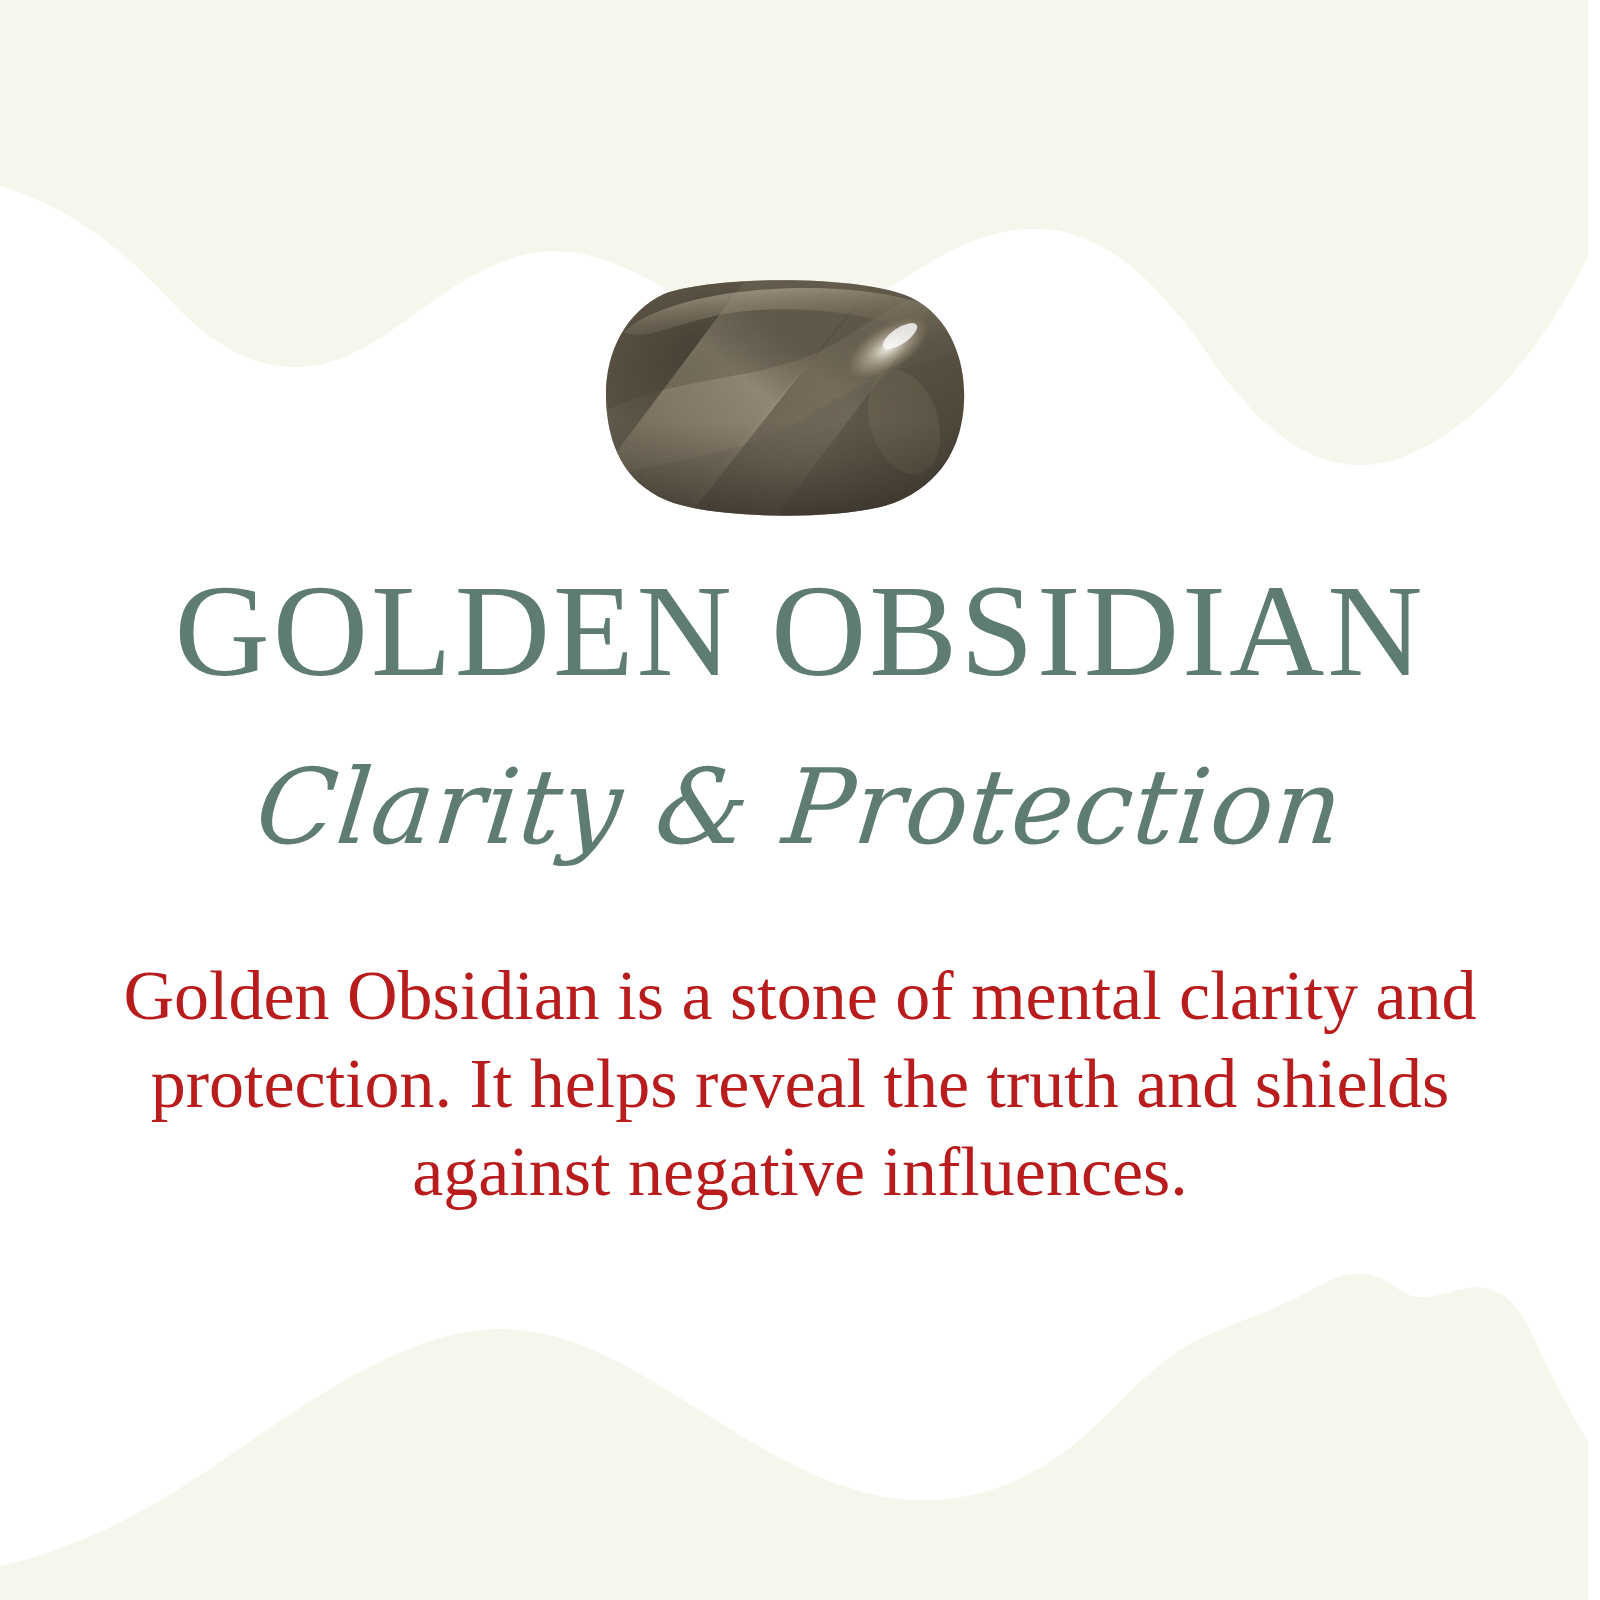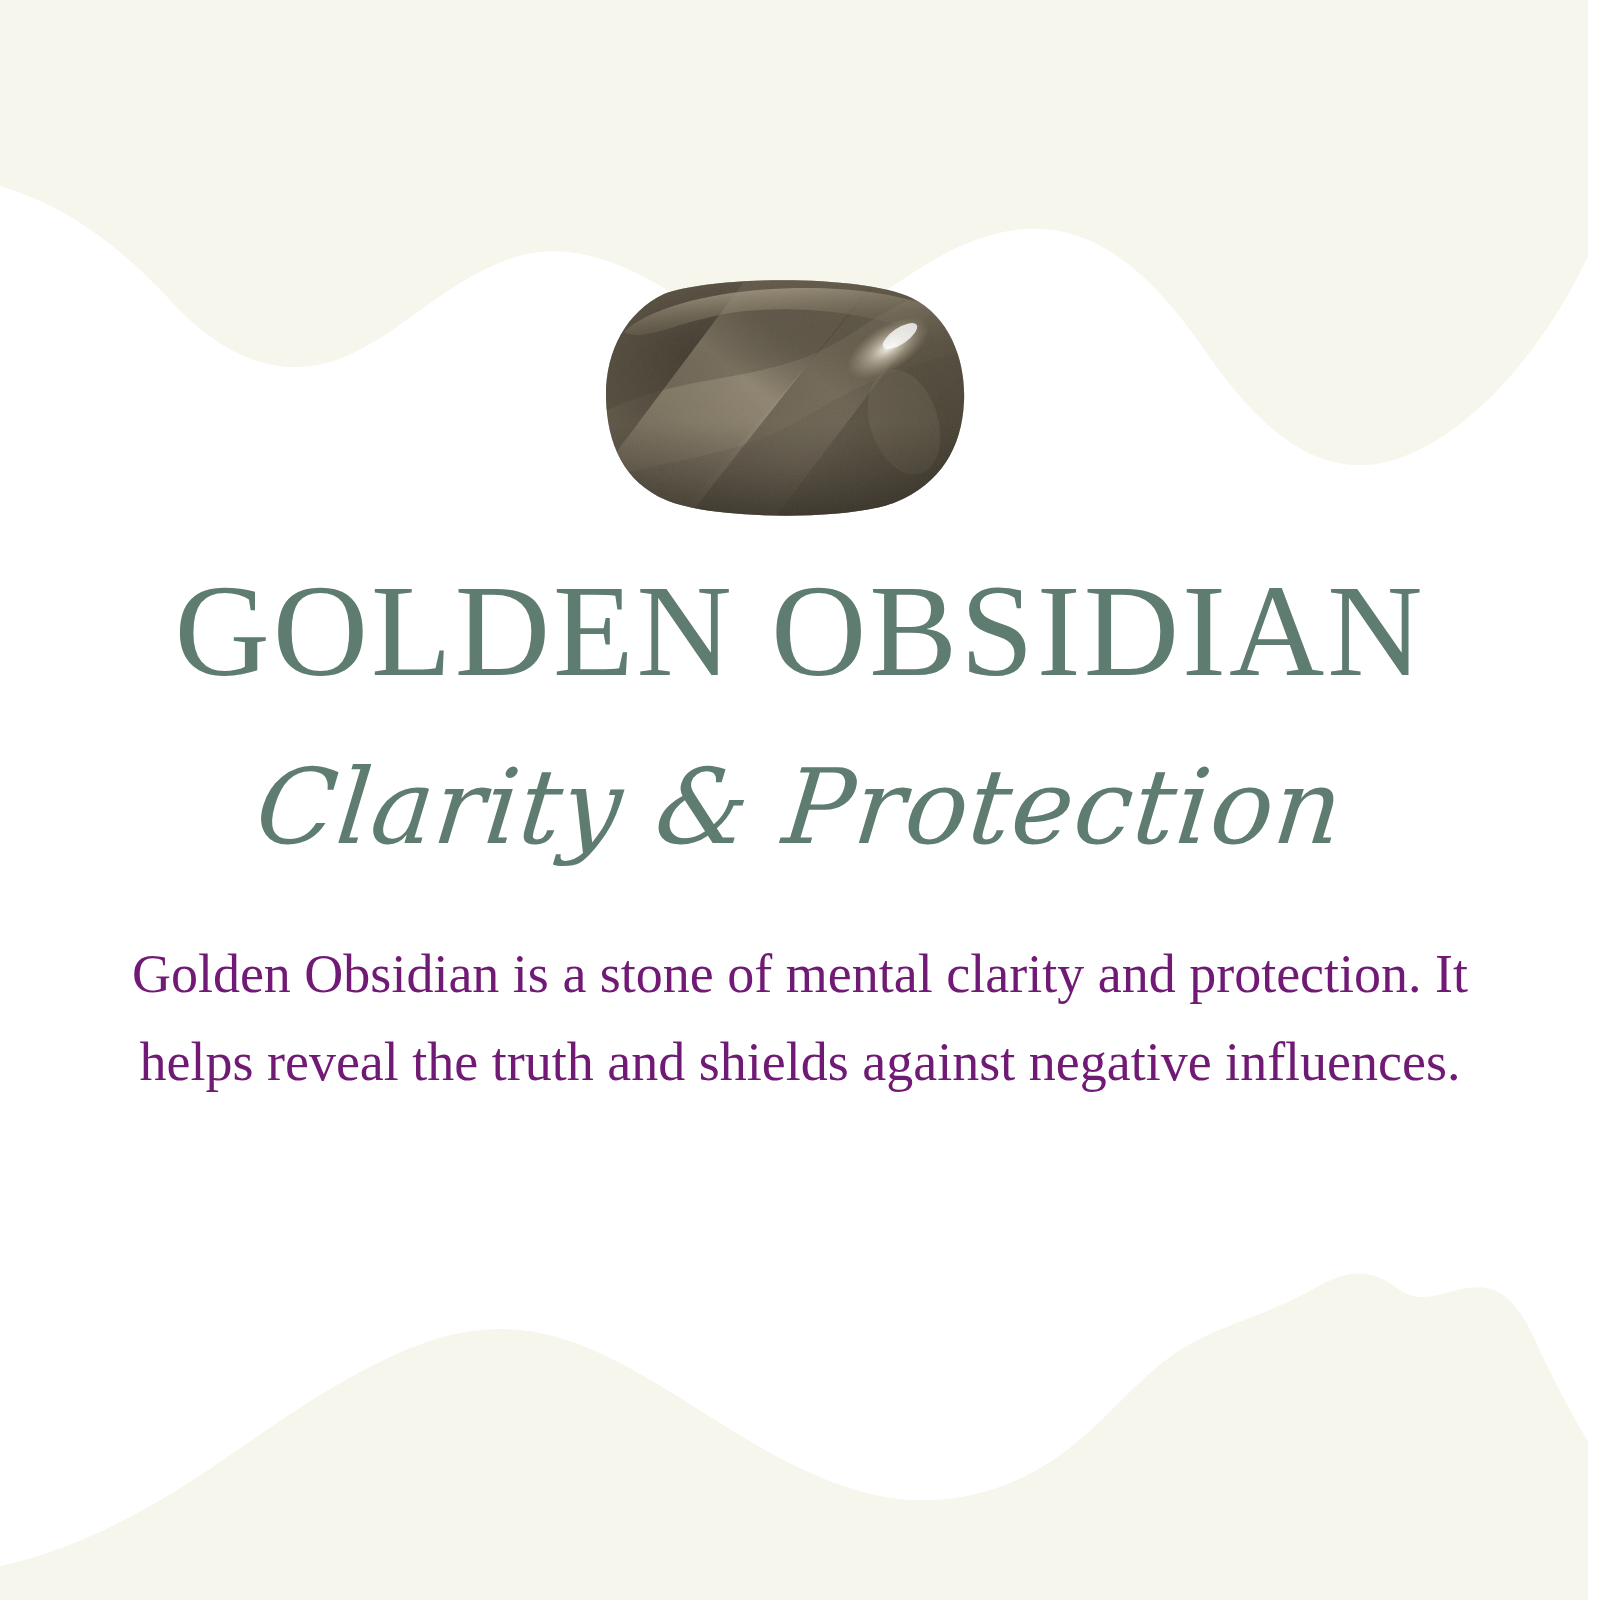--- a/index.html
+++ b/index.html
@@ -63,28 +63,28 @@
     font-weight:400;
     font-size:104px;
     line-height:1.25;
     letter-spacing:1px;
     color:#5f7c70;
     transform:skewX(-6deg);
   }
 
   .body-text {
     position:absolute;
-    left:80px; top:930px;
+    left:80px; top:952px;
     width:1440px;
     font-family:"Liberation Serif", "DejaVu Serif", serif;
     font-weight:400;
-    font-size:54px;
+    font-size:70px;
     line-height:88px;
     letter-spacing:0px;
-    color:#701a75;
+    color:#b91c1c;
   }
 </style>
 </head>
 <body>
 
 <div id="card">
 
   <svg class="blob-layer" viewBox="0 0 1600 1600" preserveAspectRatio="none" aria-hidden="true">
 
     <path fill="#f7f6ec" d="M 0,0 L 1600,0 L 1600,228

